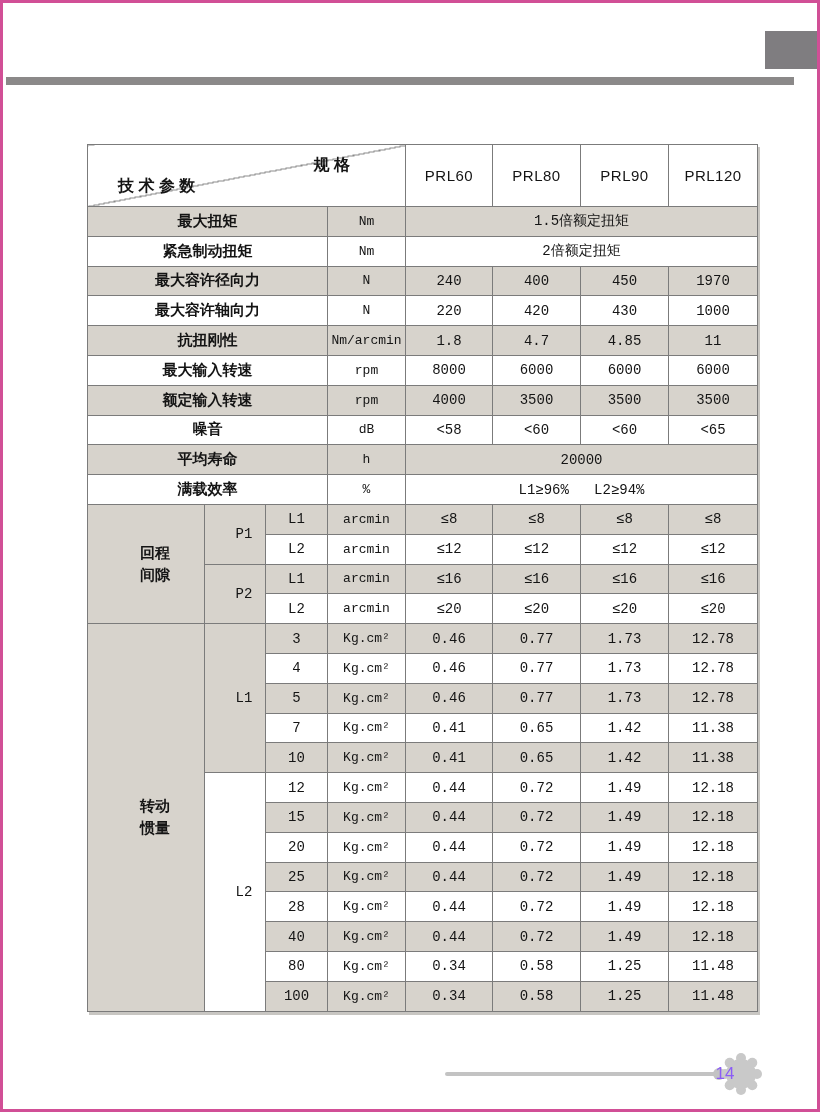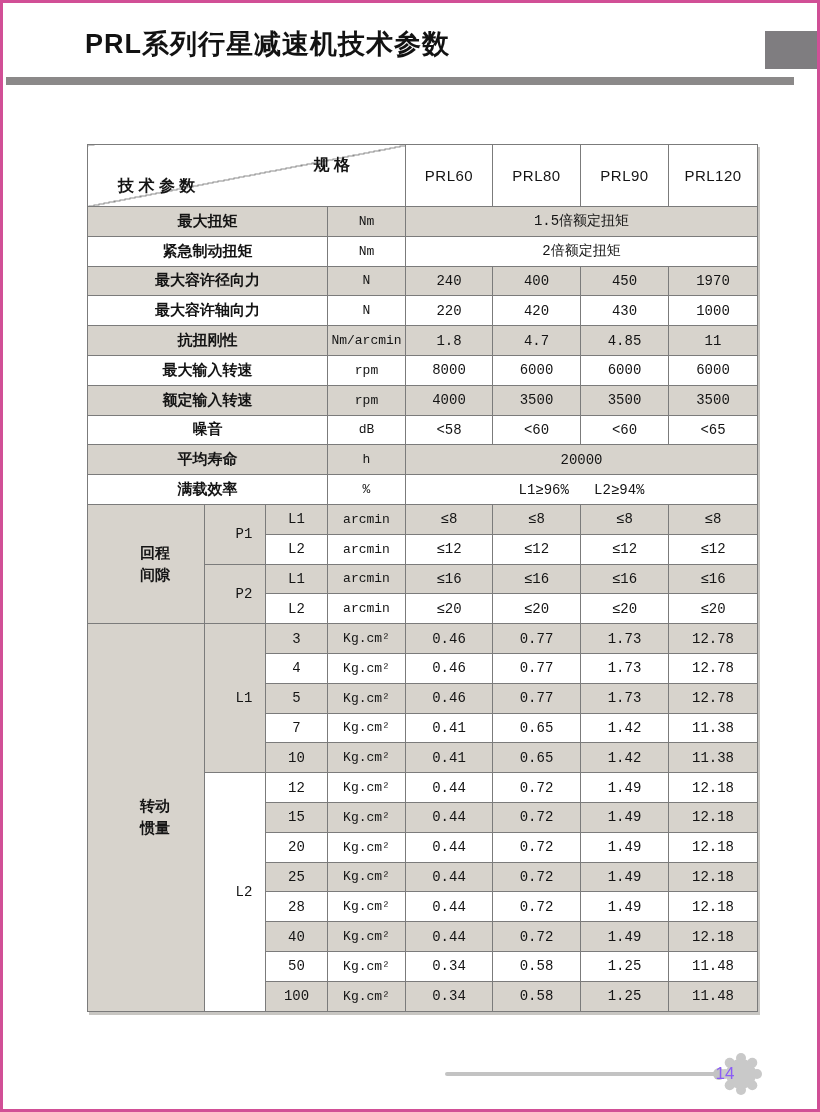--- a/index.html
+++ b/index.html
@@ -53,21 +53,20 @@
   .page-num{
     position:absolute;left:700px;top:1049px;width:44px;height:44px;
     display:flex;align-items:center;justify-content:center;
     font-family:"Liberation Sans",sans-serif;font-size:17px;color:#8b5cf6;
   }
 </style>
 </head>
 <body>
 
 <div class="page">
-  <div class="page-title">PRL系列行星减速机技术参数</div>
   <div class="title-bar"></div>
   <div class="corner-square"></div>
 
   <table class="spec">
     <colgroup>
       <col style="width:117px">
         <col style="width:61px">
         <col style="width:62px">
         <col style="width:78px">
       <col style="width:87px">
@@ -283,21 +282,21 @@
         </tr>
         <tr class="shaded">
           <td class="val">40</td>
           <td class="unit">Kg.cm²</td>
           <td class="val">0.44</td>
           <td class="val">0.72</td>
           <td class="val">1.49</td>
           <td class="val">12.18</td>
         </tr>
         <tr>
-          <td class="val">50</td>
+          <td class="val">80</td>
           <td class="unit">Kg.cm²</td>
           <td class="val">0.34</td>
           <td class="val">0.58</td>
           <td class="val">1.25</td>
           <td class="val">11.48</td>
         </tr>
         <tr class="shaded">
           <td class="val">100</td>
           <td class="unit">Kg.cm²</td>
           <td class="val">0.34</td>

